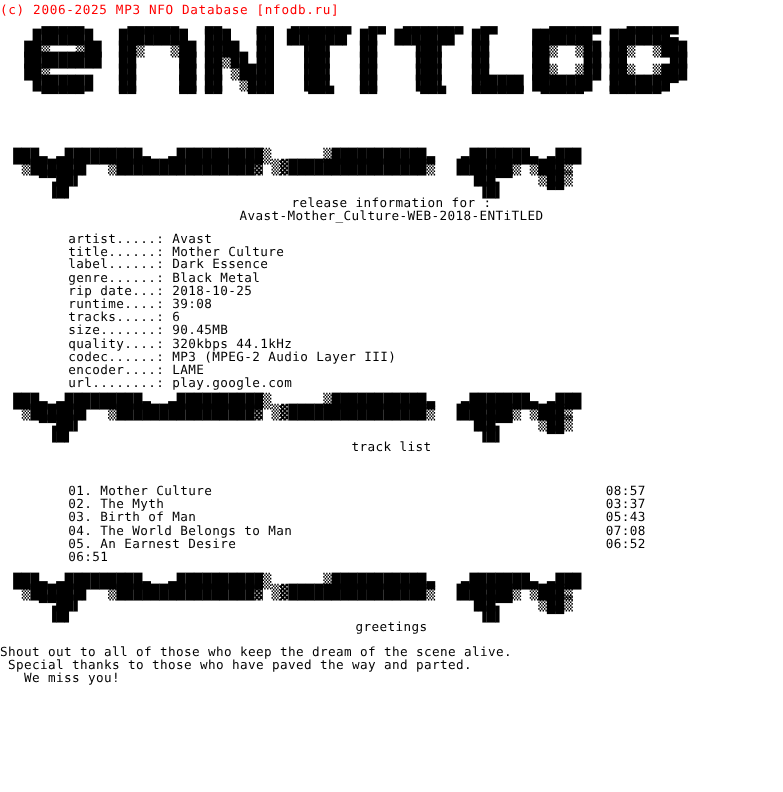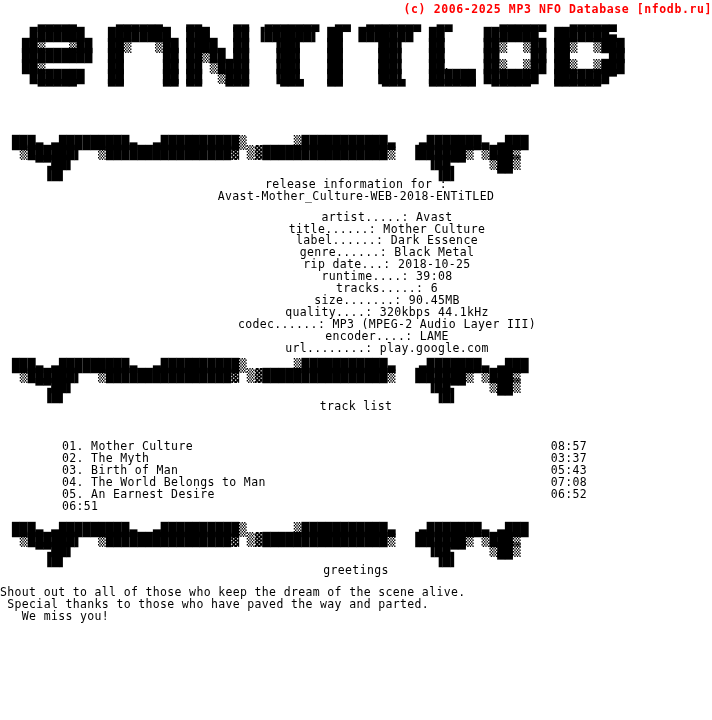--- a/index.html
+++ b/index.html
@@ -5,26 +5,26 @@
   html,body{margin:0;padding:0;background:#ffffff;}
   body{
     width:712px;height:720px;overflow:hidden;
     font-family:"DejaVu Sans Mono","Liberation Mono",monospace;
     color:#000000;
   }
   .page{position:relative;width:712px;height:720px;background:#fff;}
 
   
   .hdr{
-    text-align:right;
+    text-align:left;
     color:#ff0000;
     font-size:11.5px;
     line-height:14px;
     letter-spacing:0.6px;
-    font-weight:bold;
+    font-weight:normal;
     padding-top:2px;
     white-space:pre;
   }
 
   
   .logo-wrap{position:relative;height:118px;margin-top:4px;}
   .logo{
     position:absolute;left:22px;top:0;
     font-family:"DejaVu Sans Mono",monospace;
     font-size:13px;
@@ -61,21 +61,21 @@
   .sect-title{
     text-align:center;
     font-size:11.5px;
     line-height:11.9px;
     letter-spacing:0.35px;
     white-space:pre;
     font-weight:normal;
   }
   .rel-head{ text-align:center; }
 
-  .info-block{padding-left:62px;margin-top:9px;text-align:center;}
+  .info-block{padding-left:62px;margin-top:9px;}
   .info-row{white-space:pre;}
 
   .tracks-block{padding-left:62px;margin-top:28px;width:525px;}
   .track-row{
     display:flex;
     justify-content:space-between;
     white-space:pre;
     font-size:11.5px;
     line-height:11.9px;
     letter-spacing:0.35px;

